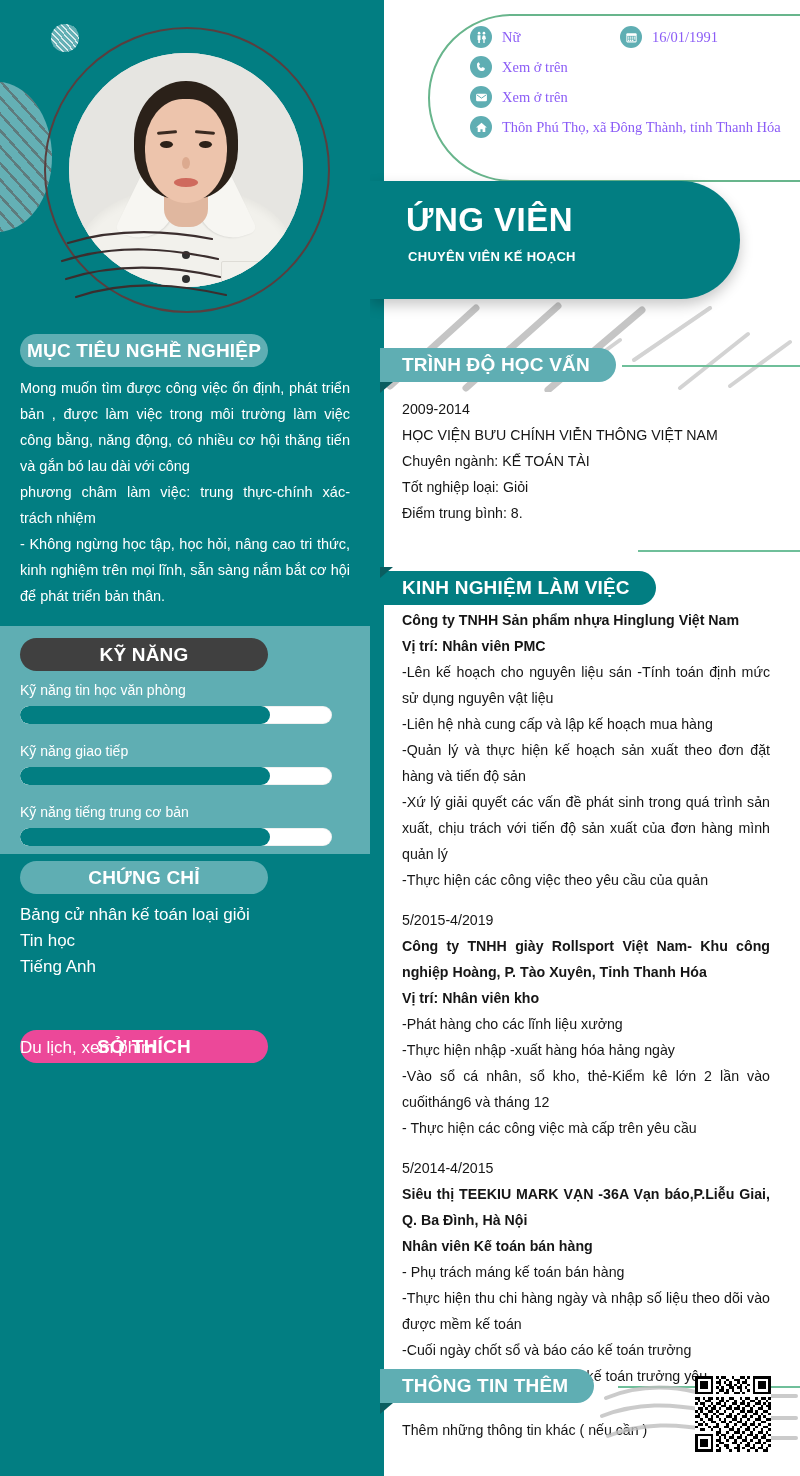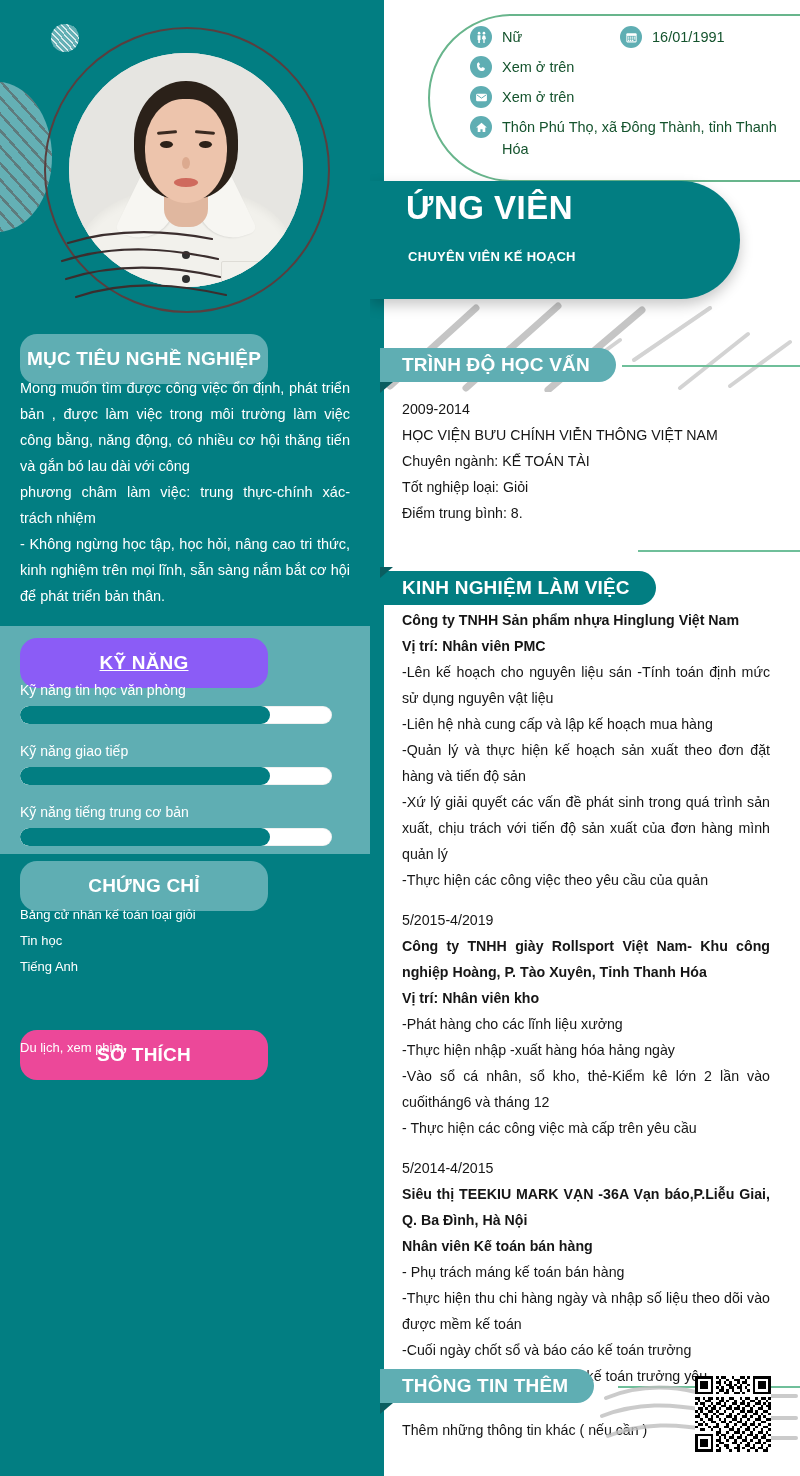--- a/index.html
+++ b/index.html
@@ -87,27 +87,27 @@
   #p-lips { position:absolute; left:50%; top:125px; transform:translateX(-50%); width:24px;height:9px; background:#cf6a5d; border-radius:50%;}
   #p-btn1, #p-btn2 { position:absolute; left:50%; transform:translateX(-50%); width:8px;height:8px;border-radius:50%;background:#2f2f2f;}
   #p-btn1 { top:198px; } #p-btn2 { top:222px; }
   #p-pocket { position:absolute; right:36px; top:208px; width:46px;height:26px; border:1px solid #dedcd6; border-radius:2px;}
 
   #deco-waves { position: absolute; left: 60px; top: 225px; width: 260px; height: 90px; }
 
   
   .l-head {
     position: absolute; left: 20px;
-    height: 50px; border-radius: 17px;
+    height: 33px; border-radius: 17px;
     display: flex; align-items: center; justify-content: center;
     color: #ffffff; font-weight: bold; font-size: 19px;
     letter-spacing: .2px;
   }
   #head-objective { top: 334px; width: 248px; background: #5FAEB3; }
-  #head-skills    { top: 638px; width: 248px; background: #8b5cf6; text-decoration: underline; }
+  #head-skills    { top: 638px; width: 248px; background: #404040; }
   #head-certs     { top: 861px; width: 248px; background: #5FAEB3; }
   #head-hobby     { top: 1030px; width: 248px; background: #ec4899; }
 
   #objective-text {
     position: absolute; left: 20px; top: 375px; width: 330px;
     color: #ffffff; font-size: 14.5px; line-height: 26px;
     text-align: justify;
   }
   #objective-text p { margin: 0; }
   #objective-text p.j { text-align: justify; text-align-last: left; }
@@ -118,21 +118,21 @@
   .skill-label { color:#ffffff; font-size:14px; line-height:20px; margin-bottom:6px; }
   .skill-track {
     width: 312px; height: 18px; border-radius: 9px;
     background: #ffffff; overflow: hidden;
     box-shadow: inset 0 0 0 1px rgba(0,0,0,.06);
   }
   .skill-fill { height: 100%; background: #027E82; border-radius: 9px; }
 
   .l-body {
     position: absolute; left: 20px; color:#ffffff;
-    font-size: 13px; line-height: 26px; width: 330px;
+    font-size: 17px; line-height: 26px; width: 330px;
   }
   #certs-list { top: 902px; }
   #hobby-list { top: 1035px; }
 
   
   #right-col {
     position: absolute; left: 370px; top: 0;
     width: 430px; height: 1476px; background: #ffffff; overflow: hidden;
   }
   #right-edge-strip {
@@ -151,39 +151,39 @@
   #contact-list {
     position: absolute; left: 100px; top: 26px; width: 330px;
   }
   .c-row { display:flex; align-items:flex-start; margin-bottom: 8px; }
   .c-ico {
     flex: none; width: 22px; height: 22px; border-radius: 50%;
     background: #5FAEB3; color:#fff; display:flex;
     align-items:center; justify-content:center; margin-right: 10px;
   }
   .c-ico svg { display:block; }
-  .c-txt { font-size: 14.5px; line-height: 22px; color:#14532d; }
+  .c-txt { font-size: 14.5px; line-height: 22px; color:#8b5cf6;font-family:Liberation Serif, serif; }
   #c-row-top { display:flex; align-items:flex-start; margin-bottom:8px; }
   #c-gender-txt { width: 118px; }
 
   
   #deco-strokes {
     position:absolute; left: 10px; top: 300px; width: 420px; height: 92px;
   }
 
   
   #name-banner {
     position: absolute; left: 0px; top: 181px;
     width: 370px; height: 118px;
     background: #027E82;
     border-radius: 0 60px 60px 0;
     box-shadow: 0 6px 14px rgba(0,0,0,.22);
   }
   #name-title {
-    position:absolute; left: 36px; top: 8px;
+    position:absolute; left: 36px; top: 20px;
     color:#ffffff; font-size: 33px; font-weight: bold; letter-spacing: .5px;
   }
   #name-sub {
     position:absolute; left: 38px; top: 68px;
     color:#ffffff; font-size: 13px; font-weight: bold; letter-spacing: .3px;
   }
 
   
   .r-sec { position: absolute; left: 0; width: 430px; }
   .r-head-wrap { position: relative; height: 34px; }

